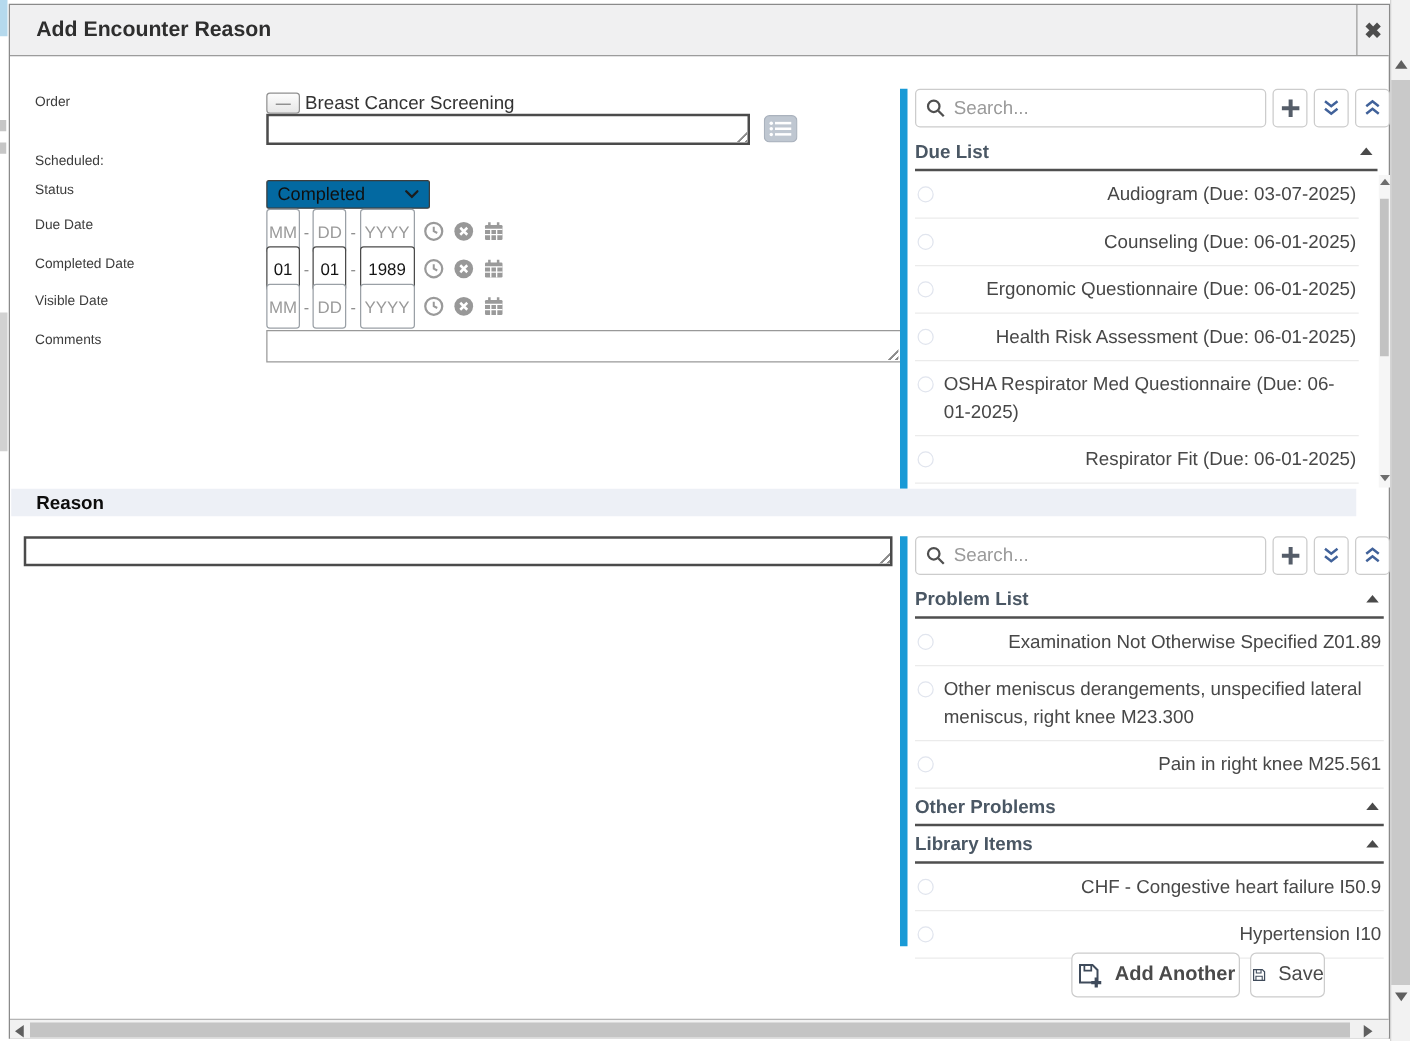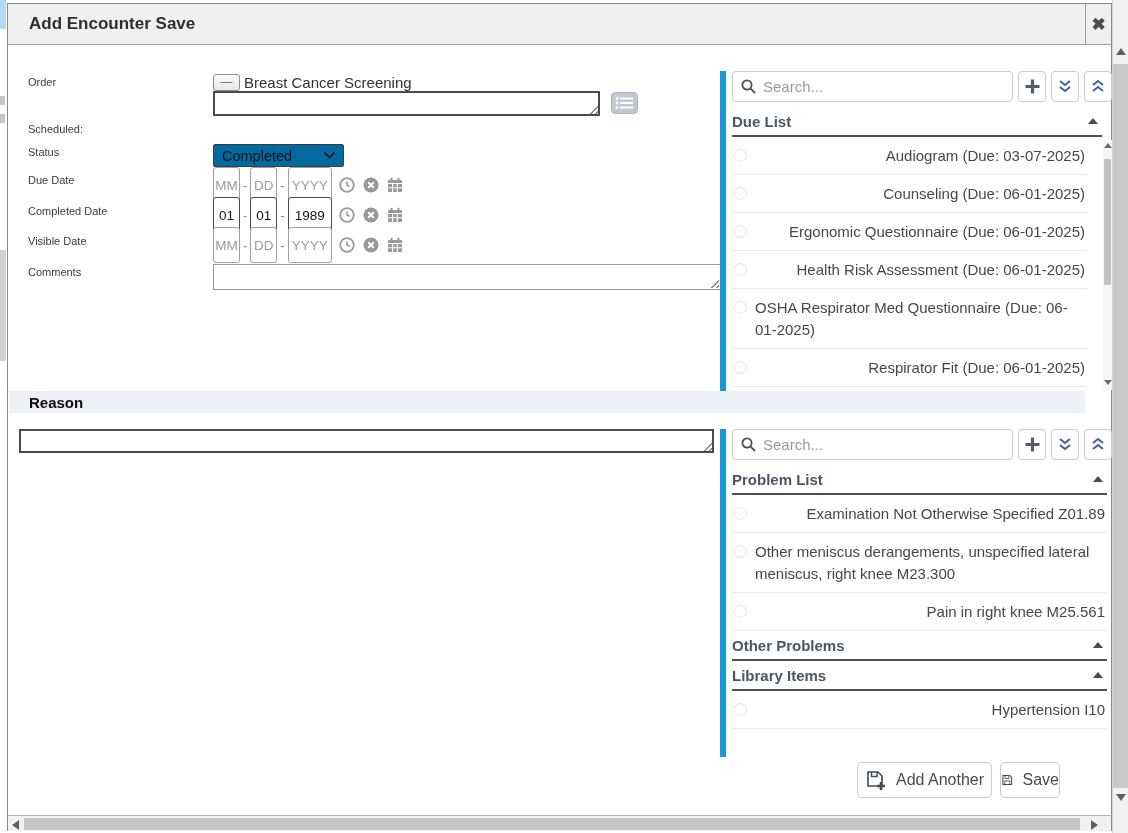--- a/index.html
+++ b/index.html
@@ -117,21 +117,21 @@
 <div class="page">
 
   <div class="edge-blue"></div>
   <div class="edge-bit" style="top:96px"></div>
   <div class="edge-bit" style="top:114px"></div>
   <div class="edge-gray"></div>
 
   <div class="dialog">
 
     <div class="titlebar">
-      <span class="title">Add Encounter Save</span>
+      <span class="title">Add Encounter Reason</span>
       <div class="close-cell">
         <span class="close-x">✖</span>
       </div>
     </div>
 
     <span class="lbl" style="top:72px">Order</span>
     <span class="lbl" style="top:119px">Scheduled:</span>
     <span class="lbl" style="top:142px">Status</span>
     <span class="lbl" style="top:170px">Due Date</span>
     <span class="lbl" style="top:201px">Completed Date</span>
@@ -396,29 +396,33 @@
       </div>
       <div>
         
       </div>
       <div class="section-hdr">
         <span>Library Items</span>
         <span class="tri-collapse"></span>
       </div>
       <div>
 
+          <div class="list-row">
+            <span class="radio"></span>
+            <span>CHF - Congestive heart failure I50.9</span>
+          </div>
 
           <div class="list-row">
             <span class="radio"></span>
             <span>Hypertension I10</span>
           </div>
         </div>
     </div>
 
-    <div class="btn" style="left:849px; top:758px; width:135px;">
+    <div class="btn" style="left:849px; top:758px; width:135px;font-weight:bold;">
       <svg width="22" height="22" viewBox="0 0 22 22">
         <path d="M3 3 H13 L17 7 V17 H3 Z" fill="none" stroke="#3f4b5b" stroke-width="1.6"></path>
         <path d="M6.5 3 V7.5 H12 V3" fill="none" stroke="#3f4b5b" stroke-width="1.4"></path>
         <path d="M16 13 V21 M12 17 H20" stroke="#3f4b5b" stroke-width="2.6"></path>
       </svg>
       <span>Add Another</span>
     </div>
     <div class="btn" style="left:992px; top:758px; width:60px;">
       <svg width="20" height="20" viewBox="0 0 20 20">
         <path d="M3 3 H14 L17 6 V17 H3 Z" fill="none" stroke="#3f4b5b" stroke-width="1.6"></path>

